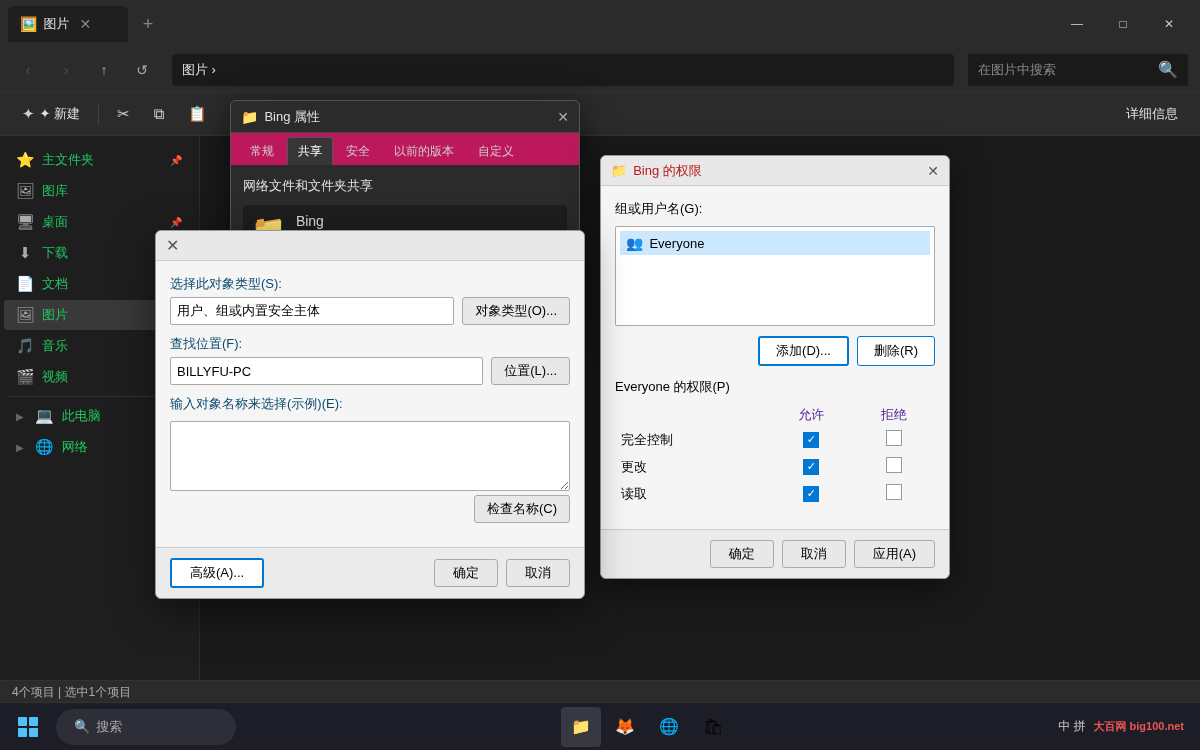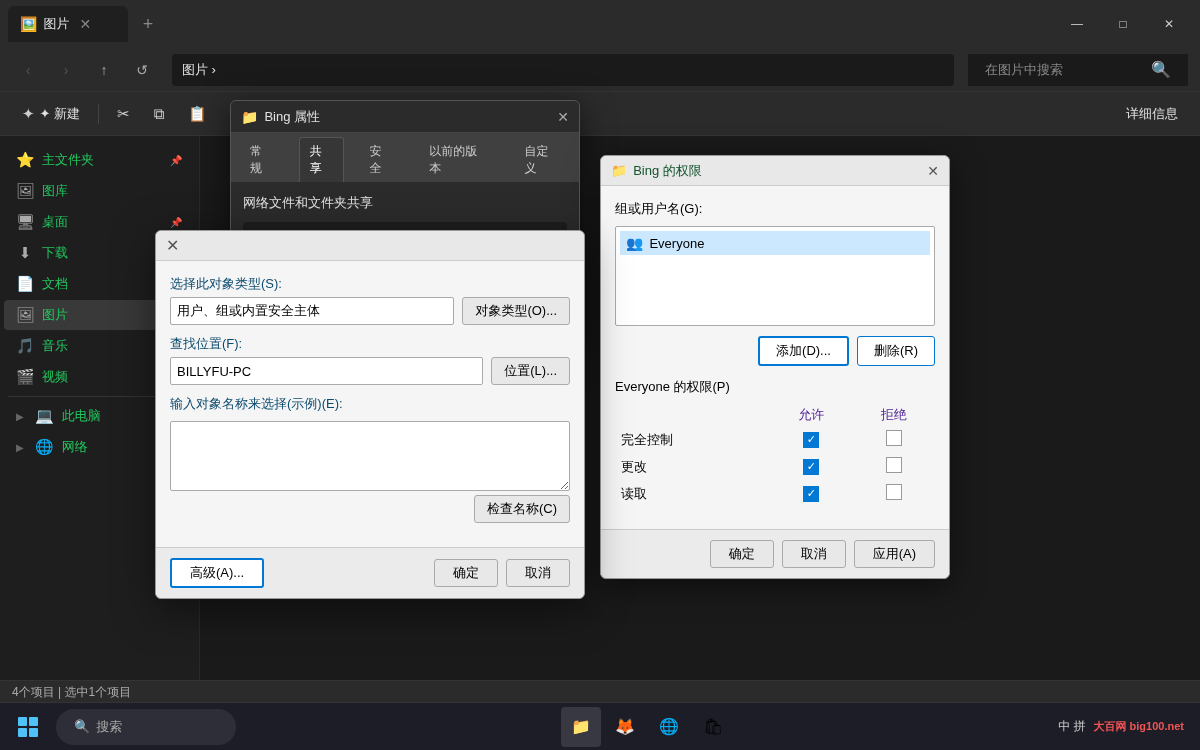--- a/index.html
+++ b/index.html
@@ -50,21 +50,21 @@
     }
     .nav-btn { width: 32px; height: 32px; border-radius: 4px; display: flex; align-items: center; justify-content: center; color: #aaa; font-size: 14px; cursor: pointer; }
     .nav-btn.disabled { color: #555; cursor: default; }
     .breadcrumb-bar {
       flex: 1; height: 32px; background: #1a1a1a; border-radius: 4px;
       display: flex; align-items: center; padding: 0 10px; margin: 0 8px;
     }
     .breadcrumb-text { color: #e0e0e0; font-size: 13px; }
     .search-bar {
       width: 220px; height: 32px; background: #1a1a1a; border-radius: 0;
-      display: flex; align-items: center; padding: 0 17px; gap: 6px;
+      display: flex; align-items: center; padding: 0 10px; gap: 6px;
     }
     .search-text { color: #888; font-size: 13px; flex: 1; }
 
     
     .toolbar {
       height: 44px; background: #2b2b2b; display: flex; align-items: center;
       padding: 0 12px; gap: 4px; border-bottom: 1px solid #333;
     }
     .toolbar-btn {
       height: 32px; border-radius: 4px; display: flex; align-items: center;
@@ -120,21 +120,21 @@
     }
     .dialog-title-bar {
       height: 32px; background: #2b2b2b; display: flex; align-items: center;
       padding: 0 10px; border-bottom: 1px solid #444; border-radius: 6px 6px 0 0;
     }
     .dialog-icon { font-size: 14px; color: #4fc3f7; margin-right: 6px; }
     .dialog-title-text { color: #e0e0e0; font-size: 13px; font-weight: 500; flex: 1; }
     .dialog-close-btn { color: #aaa; font-size: 14px; cursor: pointer; }
 
     .dialog-tabs {
-      display: flex; padding: 4px 8px 0; background: #404040; gap: 14px;
+      display: flex; padding: 4px 8px 0; background: #be185d; gap: 2px;
     }
     .dialog-tab {
       padding: 5px 10px; font-size: 12px; color: #ccc; cursor: pointer;
       border-radius: 3px 3px 0 0; border: 1px solid transparent; border-bottom: none;
     }
     .dialog-tab.active {
       background: #363636; border-color: #555; color: #fff;
     }
 
     .dialog-content {
@@ -162,21 +162,21 @@
     
     .adv-share-dialog {
       position: absolute; top: 155px; left: 600px; width: 350px;
       background: #f0f0f0; border: 1px solid #999; border-radius: 6px;
       box-shadow: 0 8px 32px rgba(0,0,0,0.5); z-index: 300;
     }
     .adv-dialog-title-bar {
       height: 30px; background: #e8e8e8; display: flex; align-items: center;
       padding: 0 10px; border-bottom: 1px solid #ccc; border-radius: 6px 6px 0 0;
     }
-    .adv-dialog-title-text { color: #14532d; font-size: 13px; flex: 1; }
+    .adv-dialog-title-text { color: #b91c1c; font-size: 13px; flex: 1; }
     .adv-dialog-close { color: #555; font-size: 14px; cursor: pointer; }
     .adv-dialog-content { padding: 14px; background: #f5f5f5; }
     .adv-section-label { color: #000; font-size: 13px; margin-bottom: 8px; }
     .adv-user-list {
       border: 1px solid #aaa; background: #fff; min-height: 100px; border-radius: 2px;
       margin-bottom: 10px; padding: 4px;
     }
     .adv-user-item {
       display: flex; align-items: center; gap: 6px; padding: 4px 6px;
       background: #cce8ff; color: #000; font-size: 13px; cursor: pointer;

